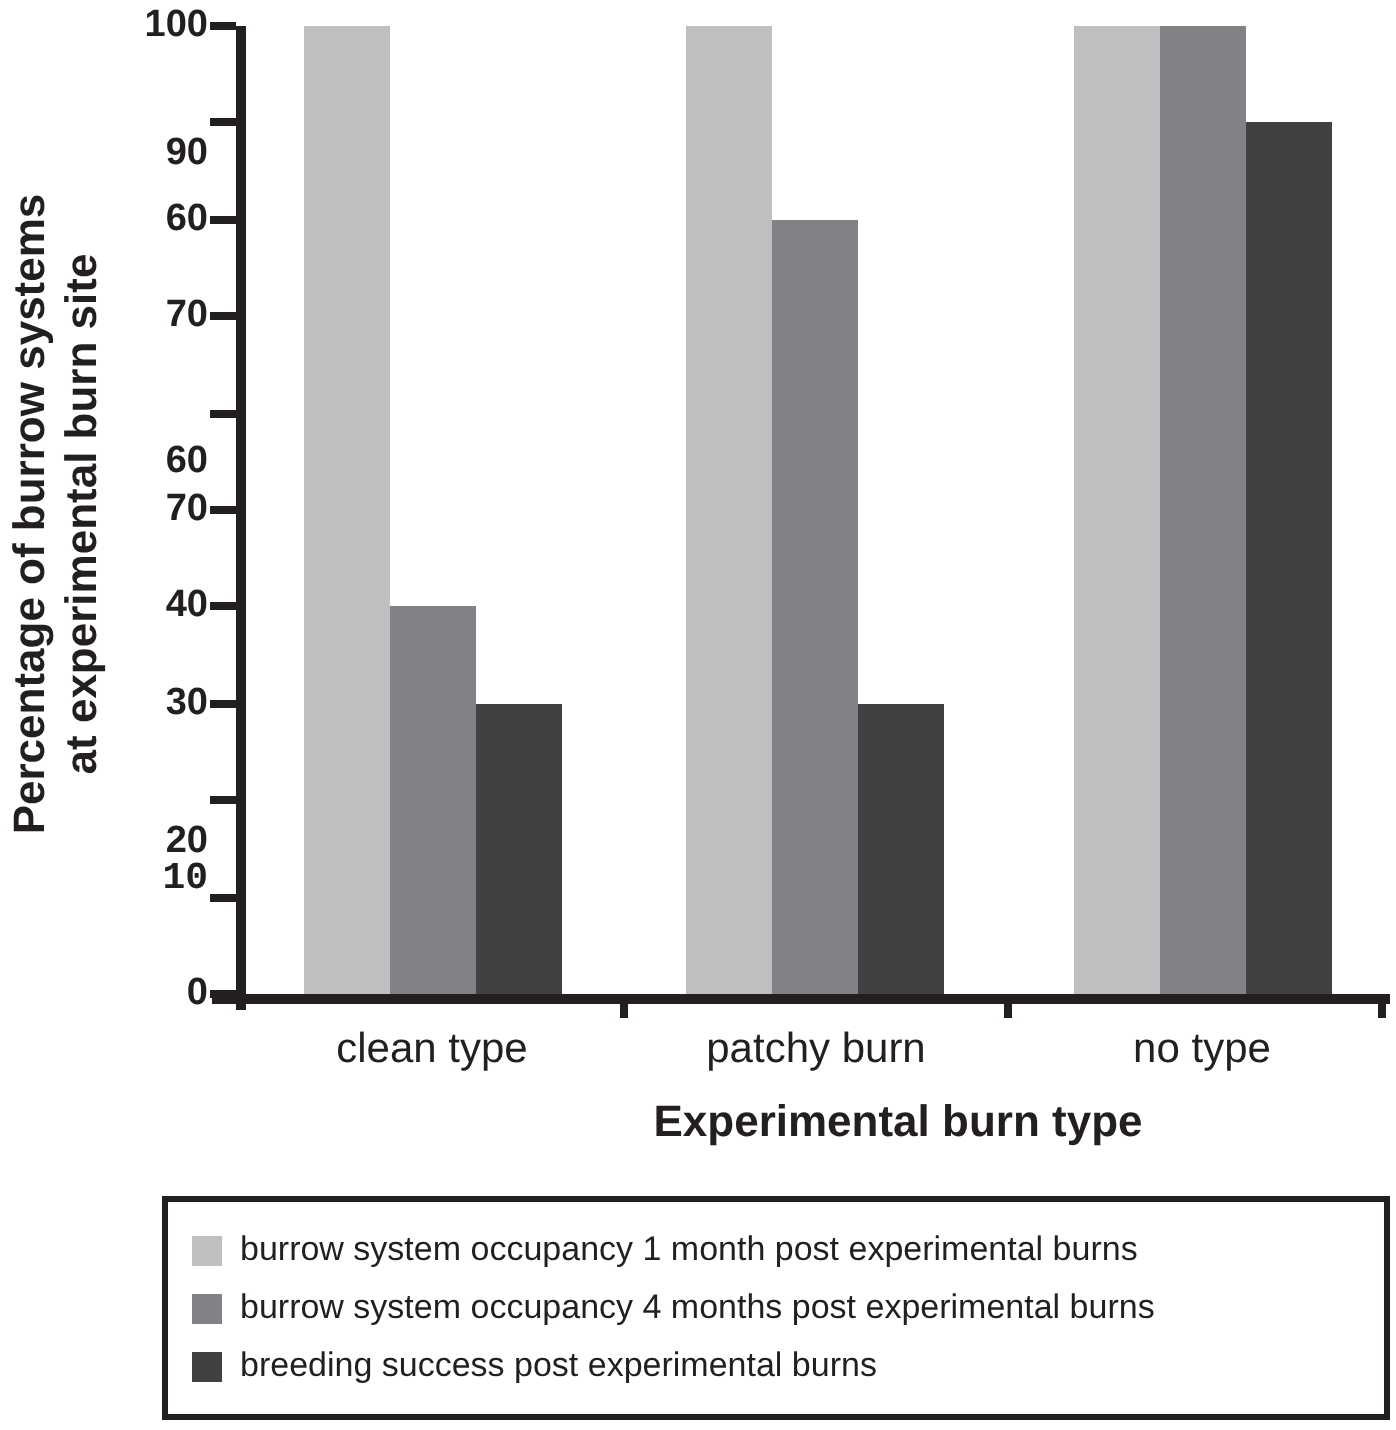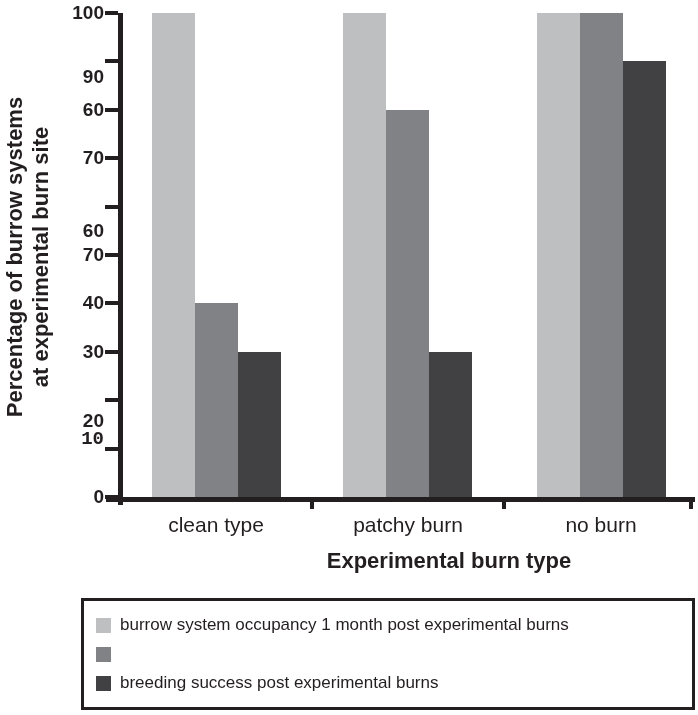--- a/index.html
+++ b/index.html
@@ -102,33 +102,34 @@
         <div class="ytick-label" style="top: 2px;">100</div>
       </div>
     <div id="xticks">
         <div class="xtick" style="left: 310px;"></div>
         <div class="xtick" style="left: 502px;"></div>
         <div class="xtick" style="left: 689px;"></div>
       </div>
     <div id="xlabels">
         <div class="x-cat-label" style="left: 216px;">clean type</div>
         <div class="x-cat-label" style="left: 408px;">patchy burn</div>
-        <div class="x-cat-label" style="left: 601px;">no burn</div>
+        <div class="x-cat-label" style="left: 601px;">no type</div>
       </div>
     <div class="x-axis-title">Experimental burn type</div>
   </div>
 
   <div class="legend">
     <div id="legend-rows">
         <div class="legend-row">
           <div class="legend-swatch" style="background: rgb(189, 191, 193);"></div>
           <div class="legend-label">burrow system occupancy 1 month post experimental burns</div>
         </div>
         <div class="legend-row">
           <div class="legend-swatch" style="background: rgb(128, 130, 133);"></div>
+          <div class="legend-label">burrow system occupancy 4 months post experimental burns</div>
         </div>
         <div class="legend-row">
           <div class="legend-swatch" style="background: rgb(65, 64, 66);"></div>
           <div class="legend-label">breeding success post experimental burns</div>
         </div>
       </div>
   </div>
 
 </div>
 

